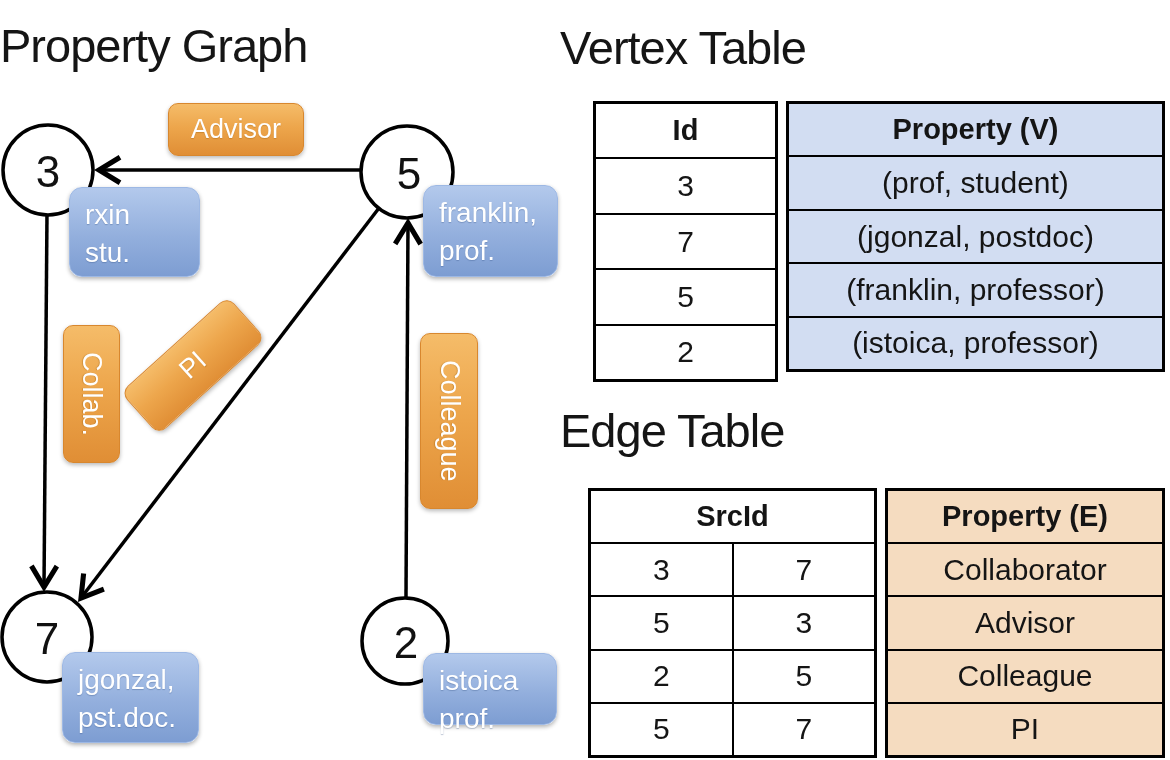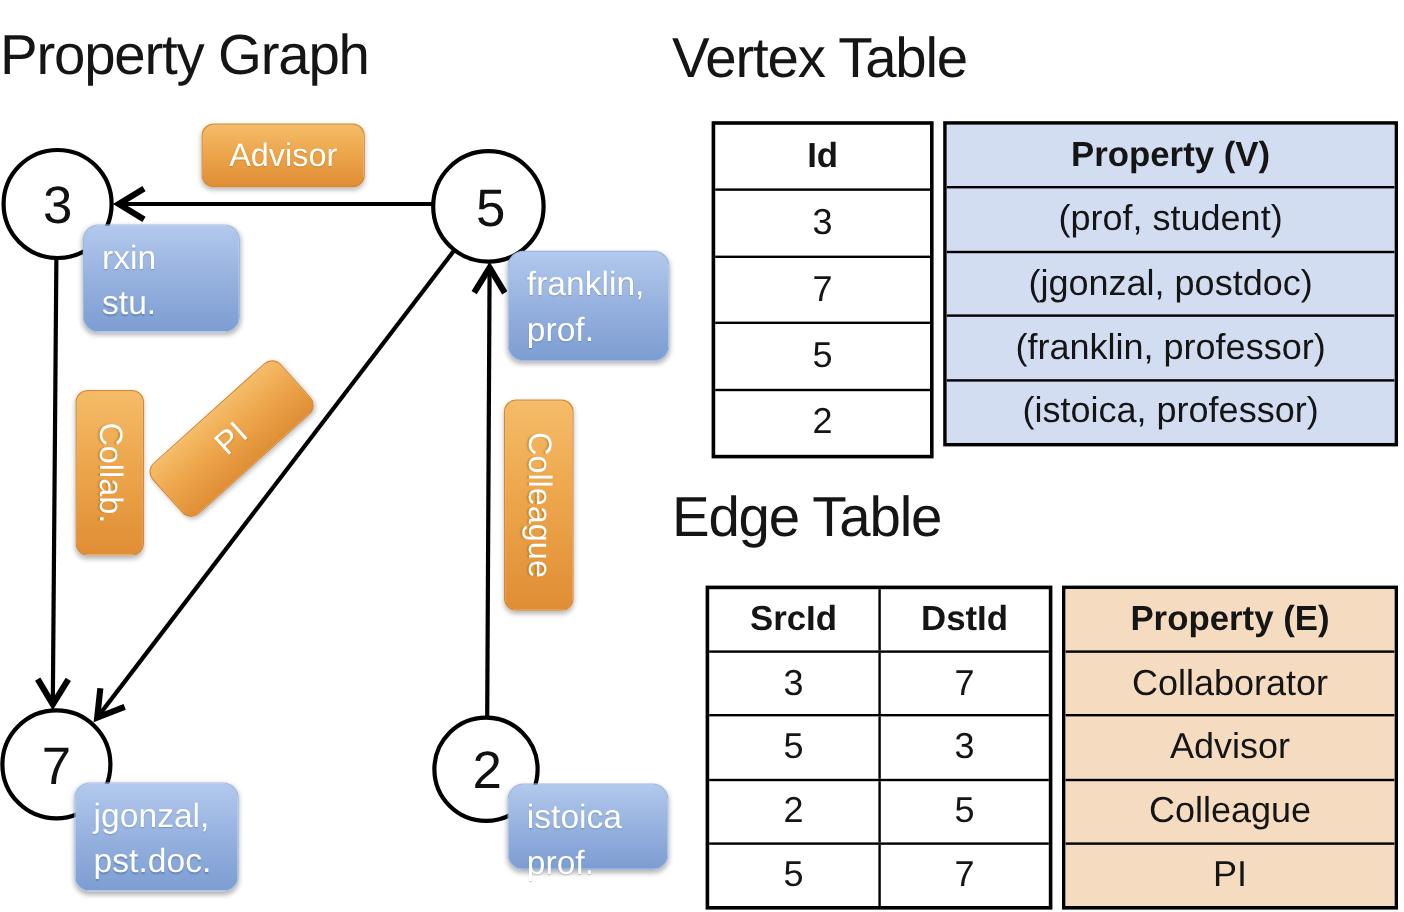--- a/index.html
+++ b/index.html
@@ -49,21 +49,21 @@
     position:absolute;
     background:linear-gradient(180deg,#b3c9ec 0%, #93afdd 55%, #7d9dd2 100%);
     border:1.5px solid #9db8e4;
     border-radius:13px;
     box-shadow:0 2px 4px rgba(0,0,0,.3);
     color:#fff; font-size:28px; line-height:1.35;
     padding:8px 0 0 15px;
     text-shadow:0 1px 1px rgba(40,70,120,.3);
   }
   #vprop-3 { left:69px;  top:187px; width:131px; height:90px; }
-  #vprop-5 { left:423px; top:185px; width:135px; height:92px;margin-top:24px; }
+  #vprop-5 { left:423px; top:185px; width:135px; height:92px; }
   #vprop-7 { left:62px;  top:652px; width:137px; height:91px; }
   #vprop-2 { left:423px; top:653px; width:134px; height:72px; }
 
   
   .subtable {
     position:absolute; border:3px solid #000; background:#fff;
     display:flex; flex-direction:column;
   }
   .trow { flex:1; display:flex; border-top:2.5px solid #000; }
   .trow:first-child { border-top:none; }
@@ -165,21 +165,20 @@
         <div class="tcell">(franklin, professor)</div>
       </div>
     <div class="trow">
         <div class="tcell">(istoica, professor)</div>
       </div>
   </div>
 
   <div class="subtable" id="et-ids">
     <div class="trow">
       <div class="tcell hdr">SrcId</div>
-      <div class="tcell hdr split">DstId</div>
     </div>
     <div class="trow">
       <div class="tcell">3</div>
       <div class="tcell split">7</div>
     </div>
     <div class="trow">
       <div class="tcell">5</div>
       <div class="tcell split">3</div>
     </div>
     <div class="trow">

